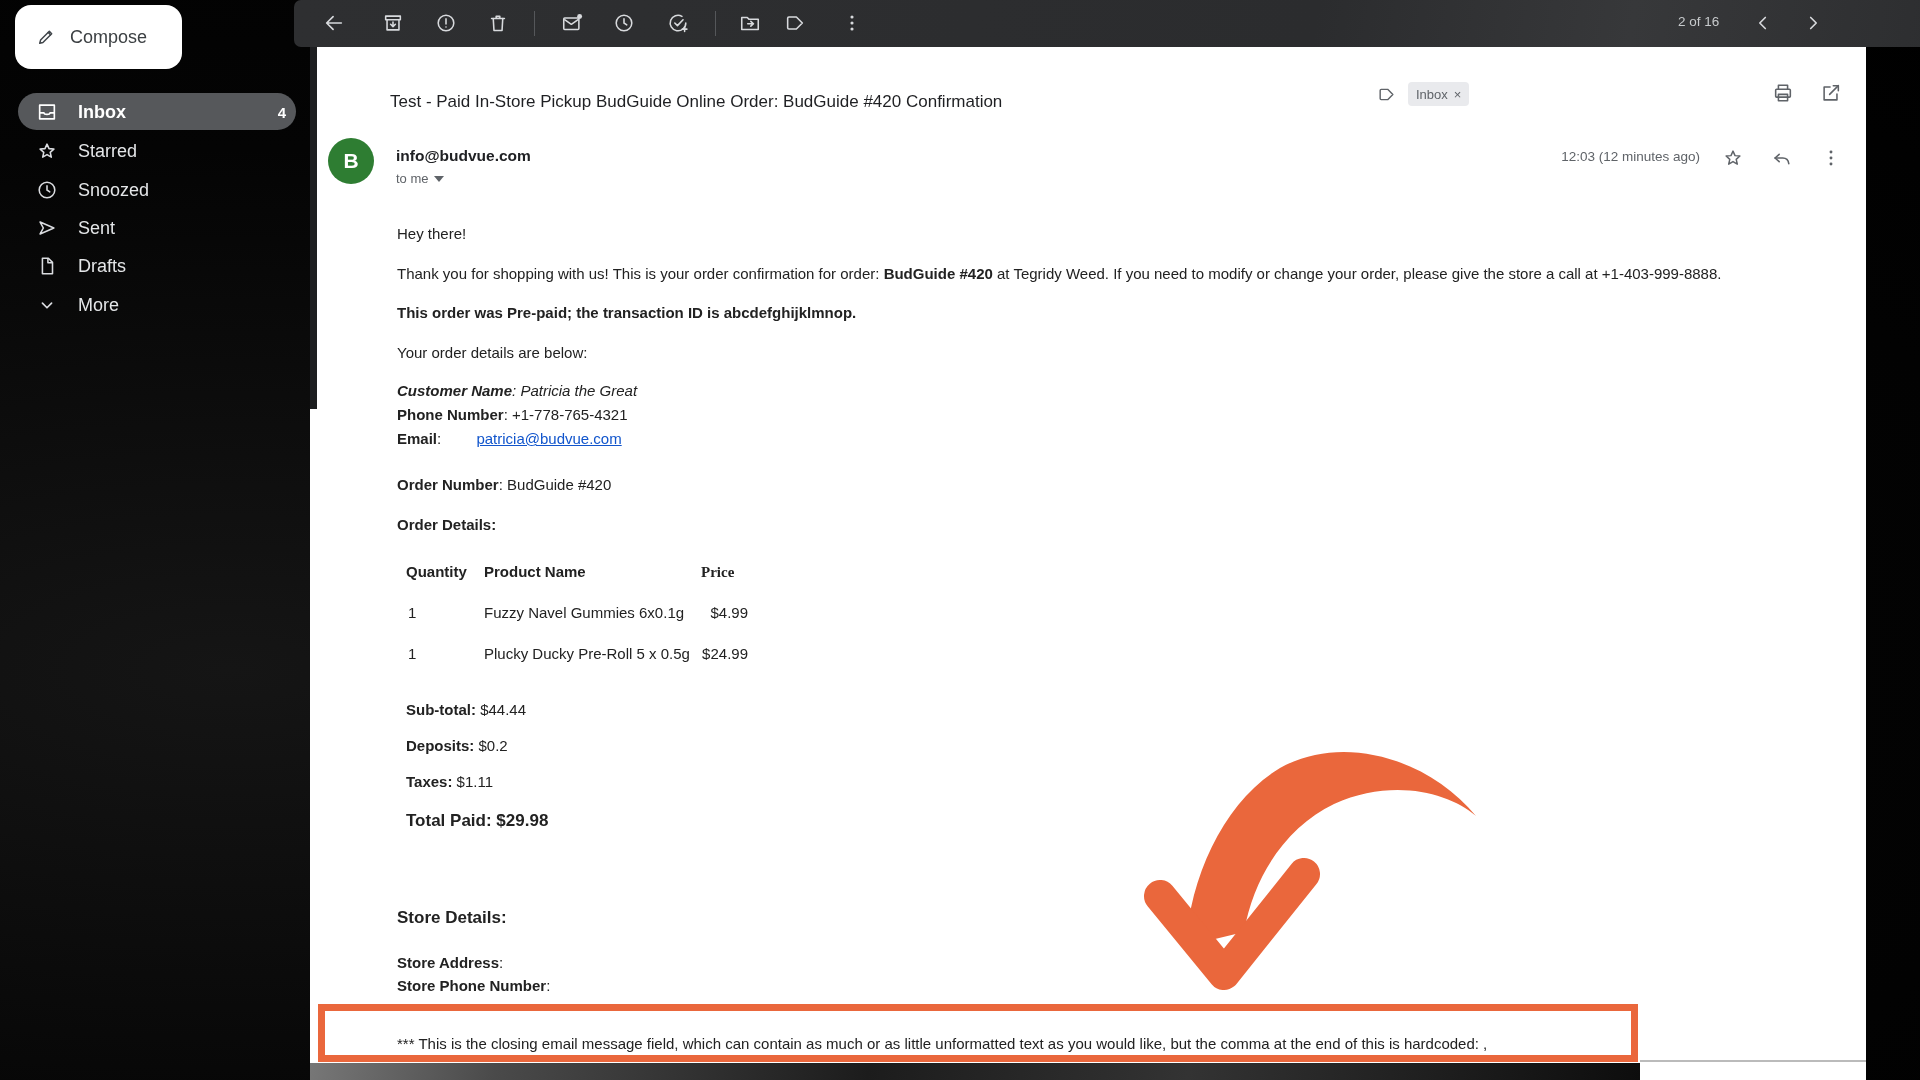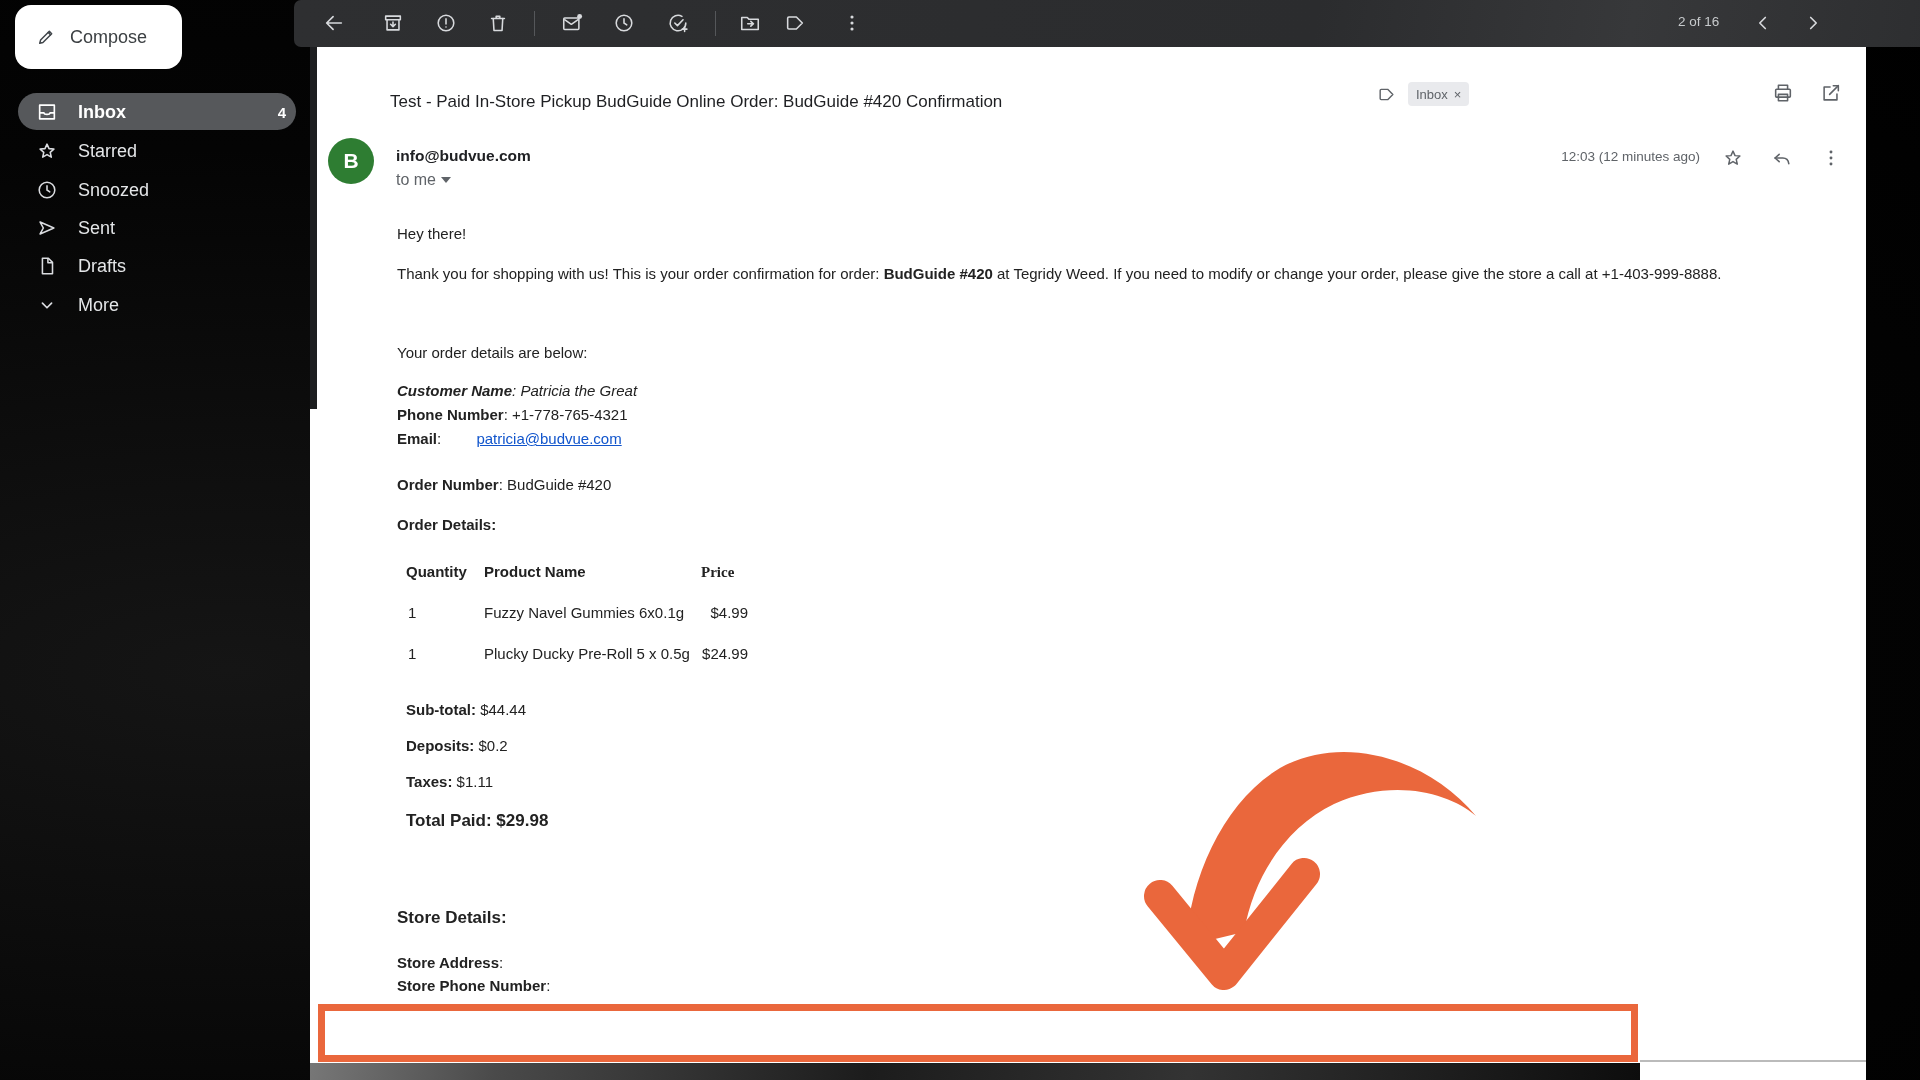--- a/index.html
+++ b/index.html
@@ -25,21 +25,21 @@
   
   .panel{left:310px;top:47px;width:1556px;height:1033px;background:#fff;}
   .scrollstrip{left:310px;top:47px;width:7px;height:362px;background:#1d1e20;}
   .subject{left:390px;top:92px;font-size:17px;color:#1f2023;}
   .chip{left:1408px;top:82px;height:24px;border-radius:4px;background:#e9eaed;color:#5f6368;
     font-size:13px;display:flex;align-items:center;padding:0 8px;gap:6px;}
   .chip .x{font-size:13px;color:#5f6368;cursor:pointer;}
   .avatar{left:328px;top:138px;width:46px;height:46px;border-radius:50%;background:#2e7d32;
     color:#fff;font-size:21px;font-weight:700;display:flex;align-items:center;justify-content:center;}
   .sender{left:396px;top:147px;font-size:15.5px;font-weight:700;color:#202124;}
-  .tome{left:396px;top:171px;font-size:16px;color:#5f6368;display:flex;align-items:center;gap:5px;}
+  .tome{left:396px;top:171px;font-size:13px;color:#5f6368;display:flex;align-items:center;gap:5px;}
   .time{left:1450px;top:149px;width:250px;text-align:right;font-size:13.5px;color:#5f6368;}
   .hbtn{position:absolute;width:22px;height:22px;color:#5f6368;cursor:pointer;}
   .body-line{font-size:15px;color:#222;line-height:24px;white-space:nowrap;}
   .b{font-weight:700;}
   .link{color:#1155cc;text-decoration:underline;cursor:pointer;margin-left:31px;}
   .closing-box{left:318px;top:1004px;width:1320px;height:58px;box-sizing:border-box;
     border:7px solid #EA673C;background:#fff;}
   .bottomline{left:1640px;top:1060px;width:226px;height:2px;background:#bbb;}
   .bottomstrip{left:310px;top:1063px;width:1330px;height:17px;
     background:linear-gradient(100deg,#777 0%,#4a4a4a 14%,#1c1c1c 42%,#333 66%,#0d0d0d 100%);}
@@ -254,20 +254,21 @@
         <circle cx="12" cy="5.5" r="1.6"></circle>
         <circle cx="12" cy="12" r="1.6"></circle>
         <circle cx="12" cy="18.5" r="1.6"></circle>
       </svg>
   </span>
 
   <div class="abs body-line" style="left:397px;top:222px;">Hey there!</div>
 
   <div class="abs body-line" style="left:397px;top:262px;"><span>Thank you for shopping with us! This is your order confirmation for order: </span><span class="b">BudGuide #420</span><span> at Tegridy Weed. If you need to modify or change your order, please give the store a call at +1-403-999-8888.</span></div>
 
+  <div class="abs body-line b" style="left:397px;top:301px;">This order was Pre-paid; the transaction ID is abcdefghijklmnop.</div>
 
   <div class="abs body-line" style="left:397px;top:341px;">Your order details are below:</div>
 
   <div class="abs body-line" style="left:397px;top:379px;font-style:italic;"><span class="b">Customer Name</span><span>: Patricia the Great</span></div>
   <div class="abs body-line" style="left:397px;top:403px;"><span class="b">Phone Number</span><span>: +1-778-765-4321</span></div>
   <div class="abs body-line" style="left:397px;top:427px;"><span class="b">Email</span><span>: </span><span class="link">patricia@budvue.com</span></div>
 
   <div class="abs body-line" style="left:397px;top:473px;"><span class="b">Order Number</span><span>: BudGuide #420</span></div>
 
   <div class="abs body-line b" style="left:397px;top:513px;">Order Details:</div>
@@ -292,20 +293,21 @@
   <div class="abs body-line" style="left:406px;top:698px;"><span class="b">Sub-total:</span><span> $44.44</span></div>
   <div class="abs body-line" style="left:406px;top:734px;"><span class="b">Deposits:</span><span> $0.2</span></div>
   <div class="abs body-line" style="left:406px;top:770px;"><span class="b">Taxes:</span><span> $1.11</span></div>
   <div class="abs body-line b" style="left:406px;top:809px;font-size:17px;">Total Paid: $29.98</div>
 
   <div class="abs body-line b" style="left:397px;top:906px;font-size:17px;">Store Details:</div>
   <div class="abs body-line" style="left:397px;top:951px;"><span class="b">Store Address</span><span>:</span></div>
   <div class="abs body-line" style="left:397px;top:974px;"><span class="b">Store Phone Number</span><span>:</span></div>
 
   <div class="abs closing-box"></div>
+  <div class="abs body-line" style="left:397px;top:1032px;">*** This is the closing email message field, which can contain as much or as little unformatted text as you would like, but the comma at the end of this is hardcoded: ,</div>
 
   <svg class="abs" style="left:1128px;top:726px;" width="404" height="300" viewBox="0 0 400 300">
     <path d="M346,90 C300,34 214,6 150,42 C96,74 60,148 56,220 L114,206 C124,148 158,100 204,78 C262,52 318,66 346,90 Z" fill="#EA673C"></path>
     <path d="M30,170 L94,248 L174,148" fill="none" stroke="#EA673C" stroke-width="32" stroke-linecap="round" stroke-linejoin="round"></path>
   </svg>
 
   <div class="abs bottomstrip"></div>
   <div class="abs bottomline"></div>
 
 </div>

